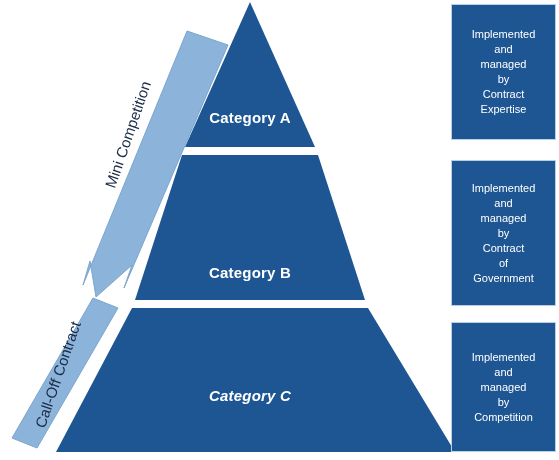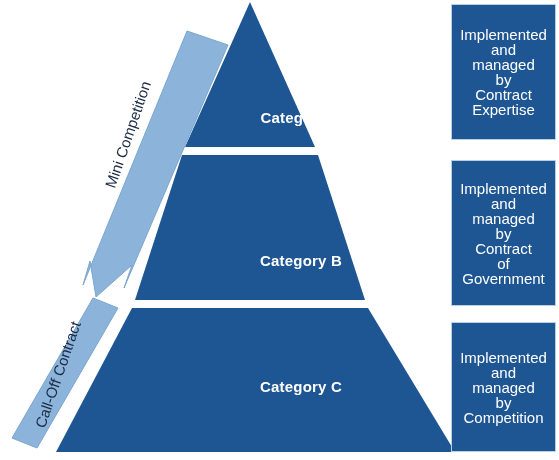--- a/index.html
+++ b/index.html
@@ -26,26 +26,26 @@
     width: 559px;
     height: 460px;
   }
   .pyramid-label {
     position: absolute;
     color: #ffffff;
     font-weight: bold;
     font-size: 15px;
     letter-spacing: 0.2px;
     white-space: nowrap;
-    text-align: right;
+    text-align: center;
     pointer-events: none;
   }
   #label-category-a { left: 158px; top: 109px; width: 184px; }
-  #label-category-b { left: 158px; top: 252px; width: 184px; }
-  #label-category-c { left: 158px; top: 378px; width: 184px; }
+  #label-category-b { left: 158px; top: 264px; width: 184px; }
+  #label-category-c { left: 158px; top: 387px; width: 184px; font-style: italic; }
 
   .arrow-text {
     position: absolute;
     color: #1b2a44;
     font-size: 15px;
     font-weight: normal;
     white-space: nowrap;
     pointer-events: none;
   }
   #arrow-label-mini {
@@ -60,21 +60,21 @@
     transform: rotate(-71deg);
     transform-origin: center center;
   }
 
   .side-box {
     position: absolute;
     background: #1e5693;
     border: 1px solid #b9cfe4;
     box-sizing: border-box;
     color: #ffffff;
-    font-size: 15px;
+    font-size: 11px;
     line-height: 15px;
     text-align: center;
     display: flex;
     flex-direction: column;
     align-items: center;
     justify-content: center;
   }
   #side-box-1 { left: 451px; top: 4px;   width: 105px; height: 136px; }
   #side-box-2 { left: 451px; top: 160px; width: 105px; height: 146px; }
   #side-box-3 { left: 451px; top: 322px; width: 105px; height: 130px; }

